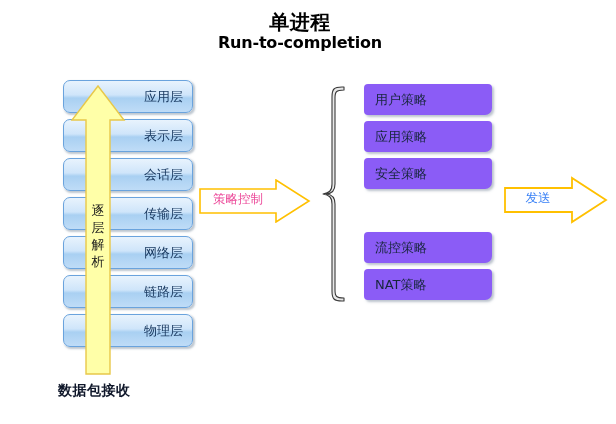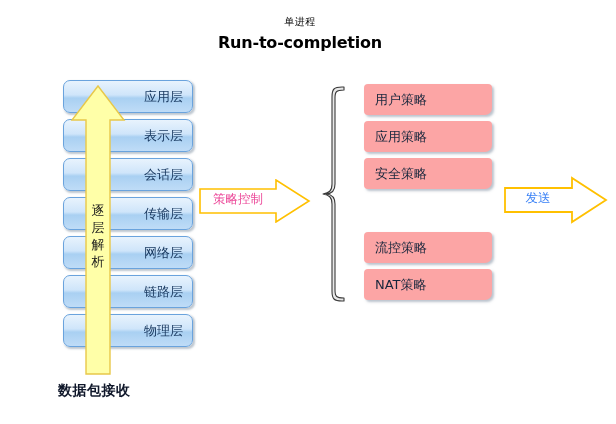--- a/index.html
+++ b/index.html
@@ -18,22 +18,22 @@
 
   
   #title-block {
     position: absolute;
     left: 170px;
     top: 12px;
     width: 260px;
     text-align: center;
   }
   #title-cn {
-    font-size: 10px;
-    font-weight: normal;
+    font-size: 20px;
+    font-weight: bold;
     color: #000000;
     line-height: 20px;
     letter-spacing: 0.5px;
   }
   #title-en {
     font-size: 16px;
     font-weight: bold;
     color: #000000;
     line-height: 22px;
     letter-spacing: -0.2px;
@@ -140,21 +140,21 @@
     top: 84px;
     width: 132px;
     height: 222px;
   }
   .policy-box {
     position: absolute;
     left: 0;
     width: 128px;
     height: 31px;
     box-sizing: border-box;
-    background: #fca5a5;
+    background: #8b5cf6;
     border-radius: 4px 4px 7px 4px;
     box-shadow: 2px 2px 2.5px rgba(120,135,155,0.5);
   }
   .policy-label {
     position: absolute;
     left: 11px;
     top: 50%;
     transform: translateY(-50%);
     font-size: 13px;
     color: #17263c;

